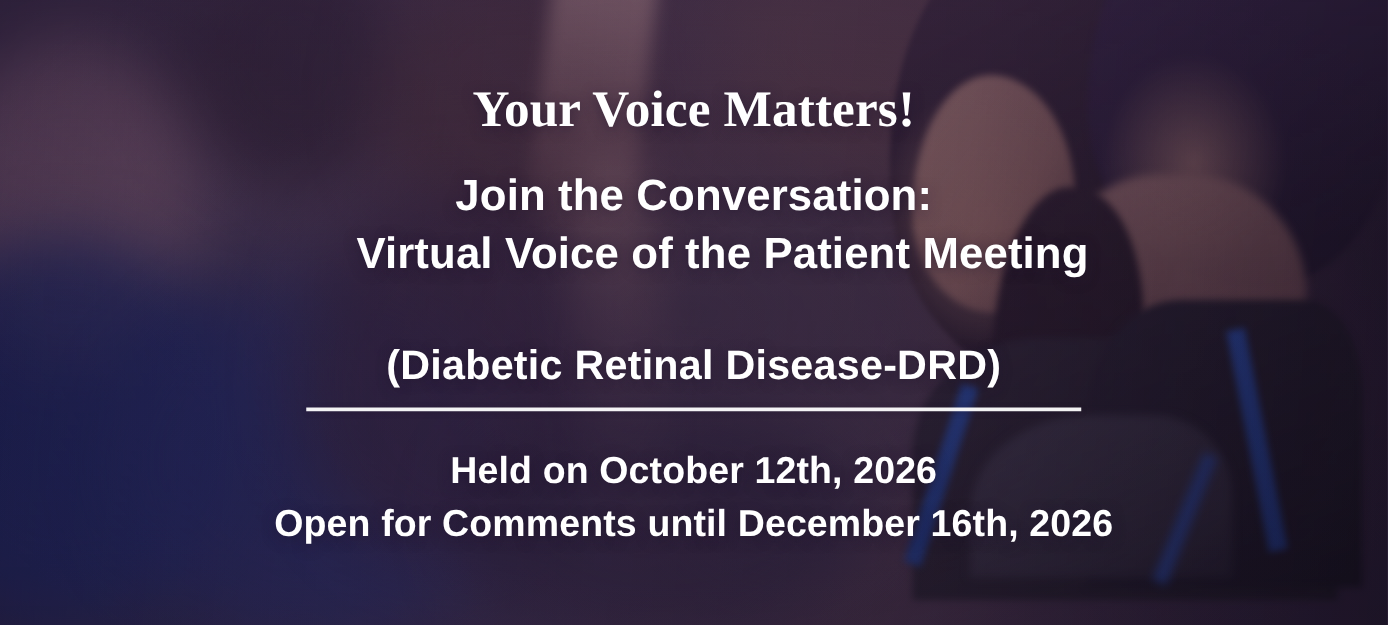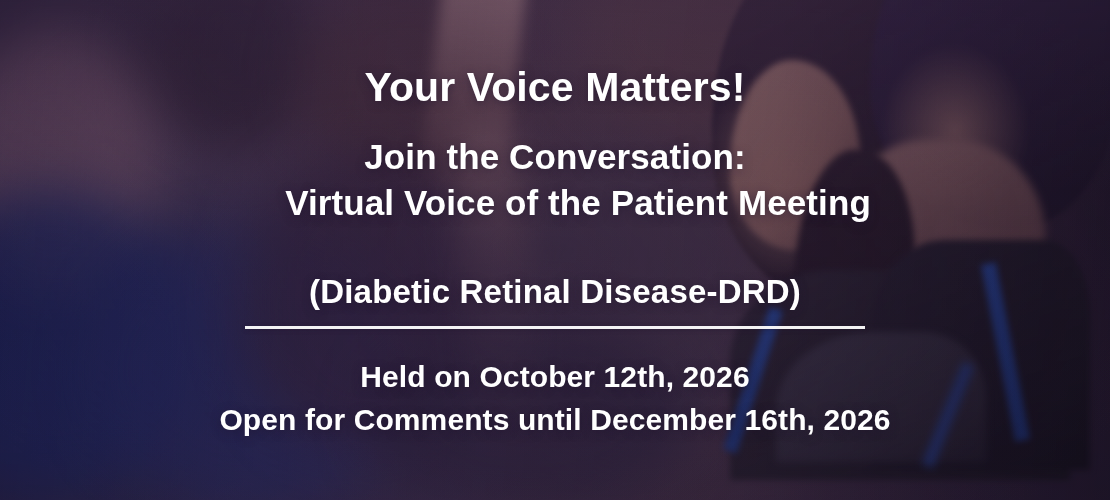--- a/index.html
+++ b/index.html
@@ -255,20 +255,21 @@
     margin: 0;
     position: absolute;
     top: 66px;
     left: 0;
     right: 0;
     font-size: 41px;
     font-weight: 700;
     letter-spacing: 0.1px;
     line-height: 1.05;
     text-shadow: 0 2px 10px rgba(30,18,44,0.55);
+    font-family: Liberation Serif, serif;
   }
 
   .subhead {
     position: absolute;
     top: 134px;
     left: 0;
     right: 0;
     font-size: 35px;
     font-weight: 700;
     line-height: 1.3;

